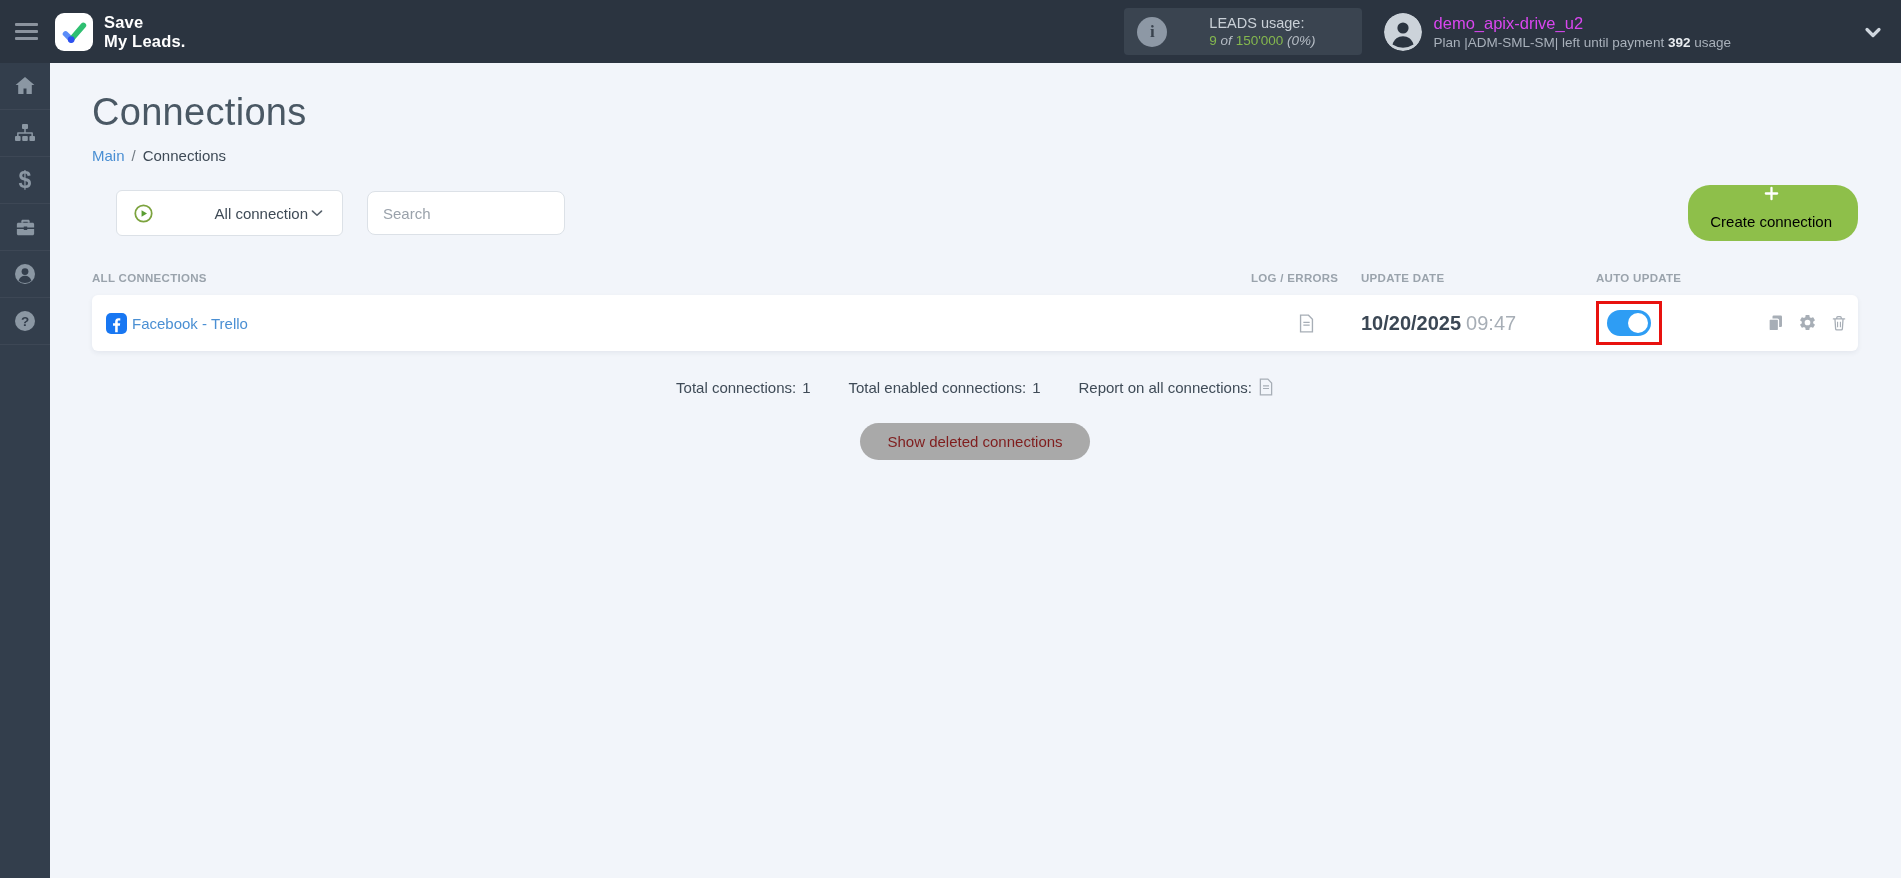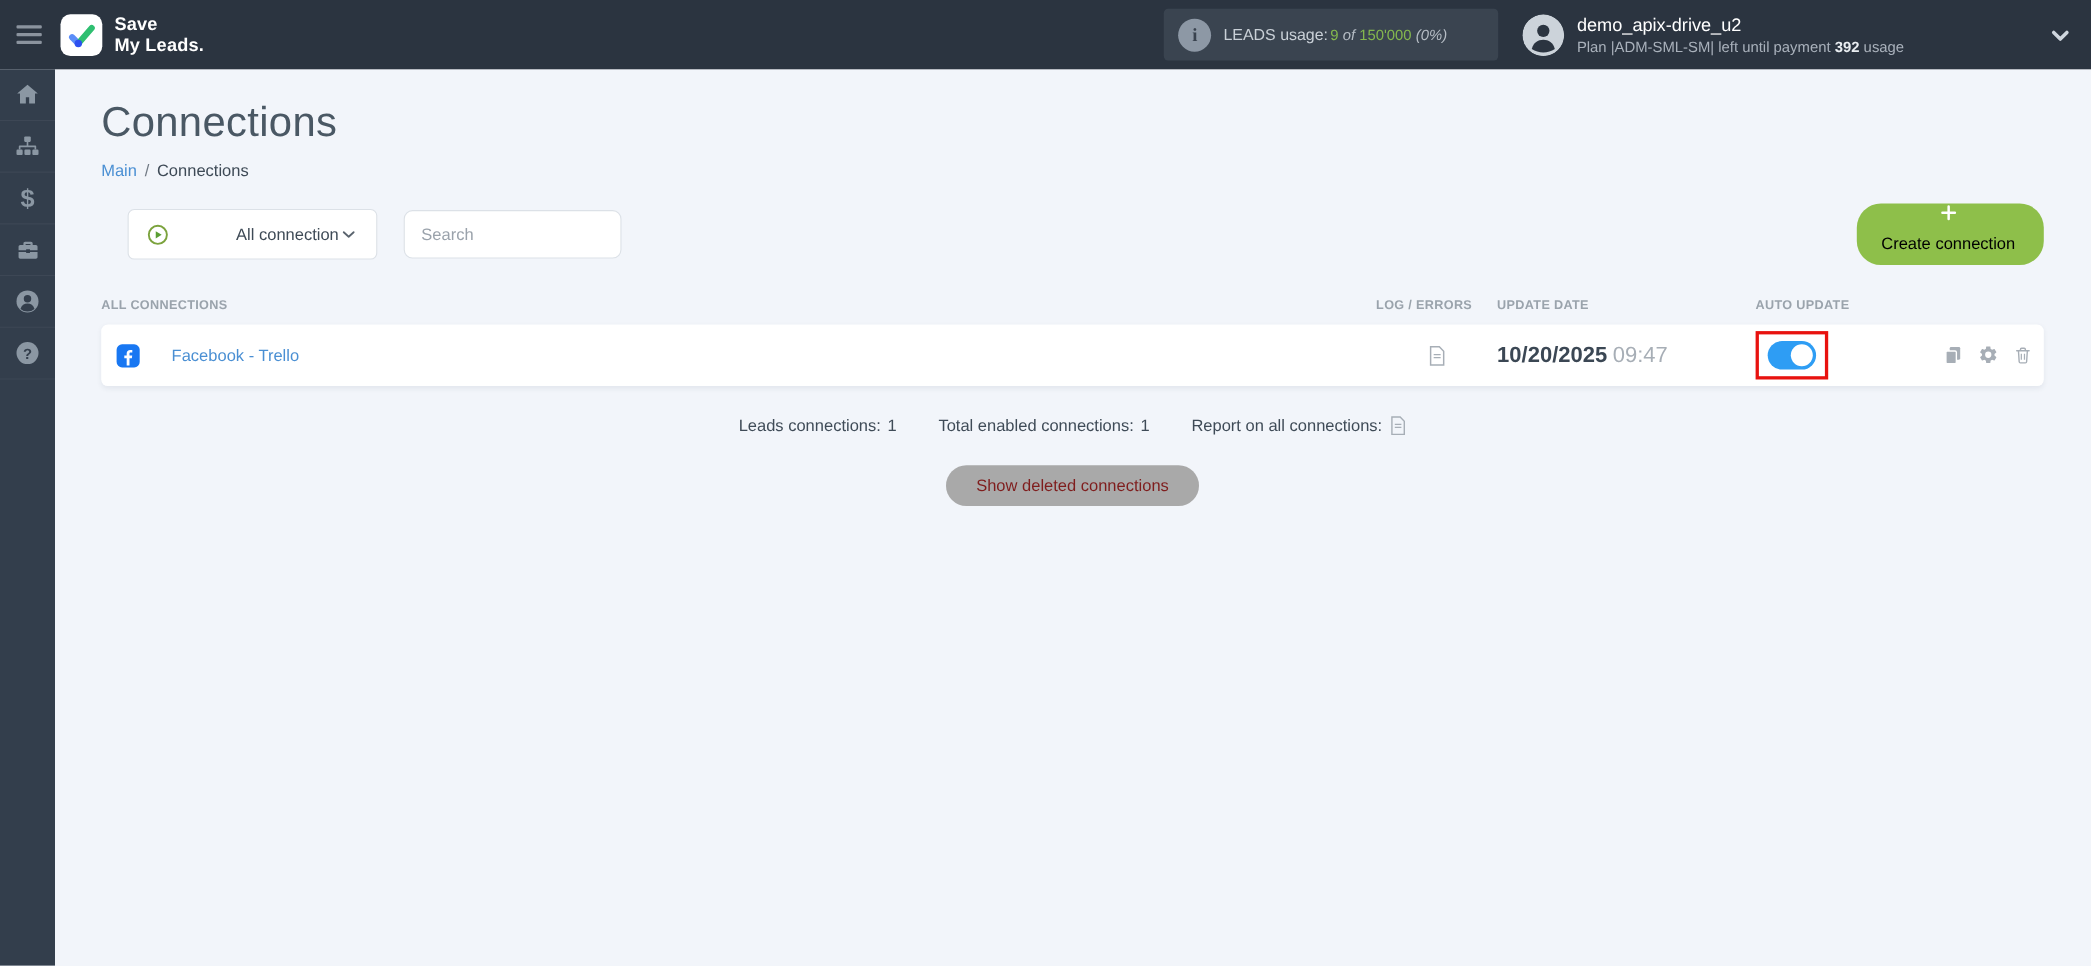--- a/index.html
+++ b/index.html
@@ -27,30 +27,30 @@
 
   .leads-badge {
     margin-left: auto; height: 47px; background: #3a4450; border-radius: 4px;
     display: flex; align-items: center; gap: 11px; padding: 0 46px 0 13px;
   }
   .info-circle {
     width: 30px; height: 30px; border-radius: 50%; background: #8d98a5;
     display: flex; align-items: center; justify-content: center;
     color: #39424e; font-family: "Liberation Serif", serif; font-weight: bold; font-size: 17px;
   }
-  .leads-lines { display: flex; flex-direction: row; gap: 2px; }
+  .leads-lines { display: flex; flex-direction: column; gap: 2px; margin-left: 31px; }
   .leads-label { color: #c9d0d7; font-size: 14.5px; }
   .leads-counts { font-size: 13.5px; }
   .leads-green { color: #84b74e; }
   .leads-dim { color: #b6bdc5; font-style: italic; }
 
   .user-block { display: flex; align-items: center; gap: 12px; margin-left: 22px; }
   .avatar { width: 38px; height: 38px; border-radius: 50%; }
   .user-lines { display: flex; flex-direction: column; gap: 2px; }
-  .user-name { color: #ffffff; font-size: 16.5px; }
+  .user-name { color: #d946ef; font-size: 16.5px; }
   .user-plan { color: #a9b1bb; font-size: 13.5px; }
   .user-plan b { color: #e9edf1; }
   .header-caret { margin-left: auto; margin-left: 130px; display: flex; align-items: center; cursor: pointer; }
 
   
   .sidebar {
     position: absolute; top: 63px; left: 0; width: 50px; height: 815px;
     background: #333e4c; display: flex; flex-direction: column;
   }
   .side-item {
@@ -97,21 +97,21 @@
     align-items: center;
   }
   .table-head {
     margin-top: 31px; font-size: 11.5px; font-weight: bold; color: #9aa3ac;
     letter-spacing: 0.3px;
   }
   .row-card {
     margin-top: 11px; height: 56px; background: #ffffff; border-radius: 6px;
     box-shadow: 0 2px 5px rgba(40,60,90,0.07);
   }
-  .cell-name { display: flex; align-items: center; gap: 29px; padding-left: 14px; }
+  .cell-name { display: flex; align-items: center; gap: 5px; padding-left: 14px; }
   .fb-icon { width: 21px; height: 21px; border-radius: 5px; background: #1877f2; display: flex; align-items: center; justify-content: center; }
   .conn-name { color: #4a8fd3; font-size: 15px; cursor: pointer; }
   .cell-log { display: flex; justify-content: center; cursor: pointer; }
   .cell-date { font-size: 20px; color: #3b4754; font-weight: bold; }
   .cell-date .time { color: #a7aeb6; font-weight: normal; margin-left: 5px; }
   .highlight-box {
     display: inline-flex; align-items: center; justify-content: center;
     border: 3px solid #e8120f; padding: 6px 8px; background: transparent;
   }
   .toggle { width: 44px; height: 26px; border-radius: 13px; background: #2e9df4; position: relative; cursor: pointer; }
@@ -305,21 +305,21 @@
         <path d="M4.5 6.5h15" stroke="#a7aeb6" stroke-width="1.7" stroke-linecap="round"></path>
         <path d="M9 6.5V4.9c0-.8.6-1.4 1.4-1.4h3.2c.8 0 1.4.6 1.4 1.4v1.6" fill="none" stroke="#a7aeb6" stroke-width="1.7"></path>
         <path d="M6.6 6.5l.9 13.3c.05.8.7 1.4 1.5 1.4h6c.8 0 1.45-.6 1.5-1.4l.9-13.3" fill="none" stroke="#a7aeb6" stroke-width="1.7"></path>
         <path d="M10.1 10.2v7.3M13.9 10.2v7.3" stroke="#a7aeb6" stroke-width="1.5"></path>
       </svg>
     </div>
   </div>
 
   <div class="totals">
     <div class="total-item">
-      <span>Leads connections:</span>
+      <span>Total connections:</span>
         <span>1</span>
     </div>
     <div class="total-item">
       <span>Total enabled connections:</span>
         <span>1</span>
     </div>
     <div class="total-item report-item">
       <span>Report on all connections:</span>
       <svg width="16" height="18" viewBox="0 0 20 24">
         <path d="M2.5 1.5h10l5 5.2v15.8H2.5z" fill="#f2f5fa" stroke="#a7aeb6" stroke-width="1.7"></path>

